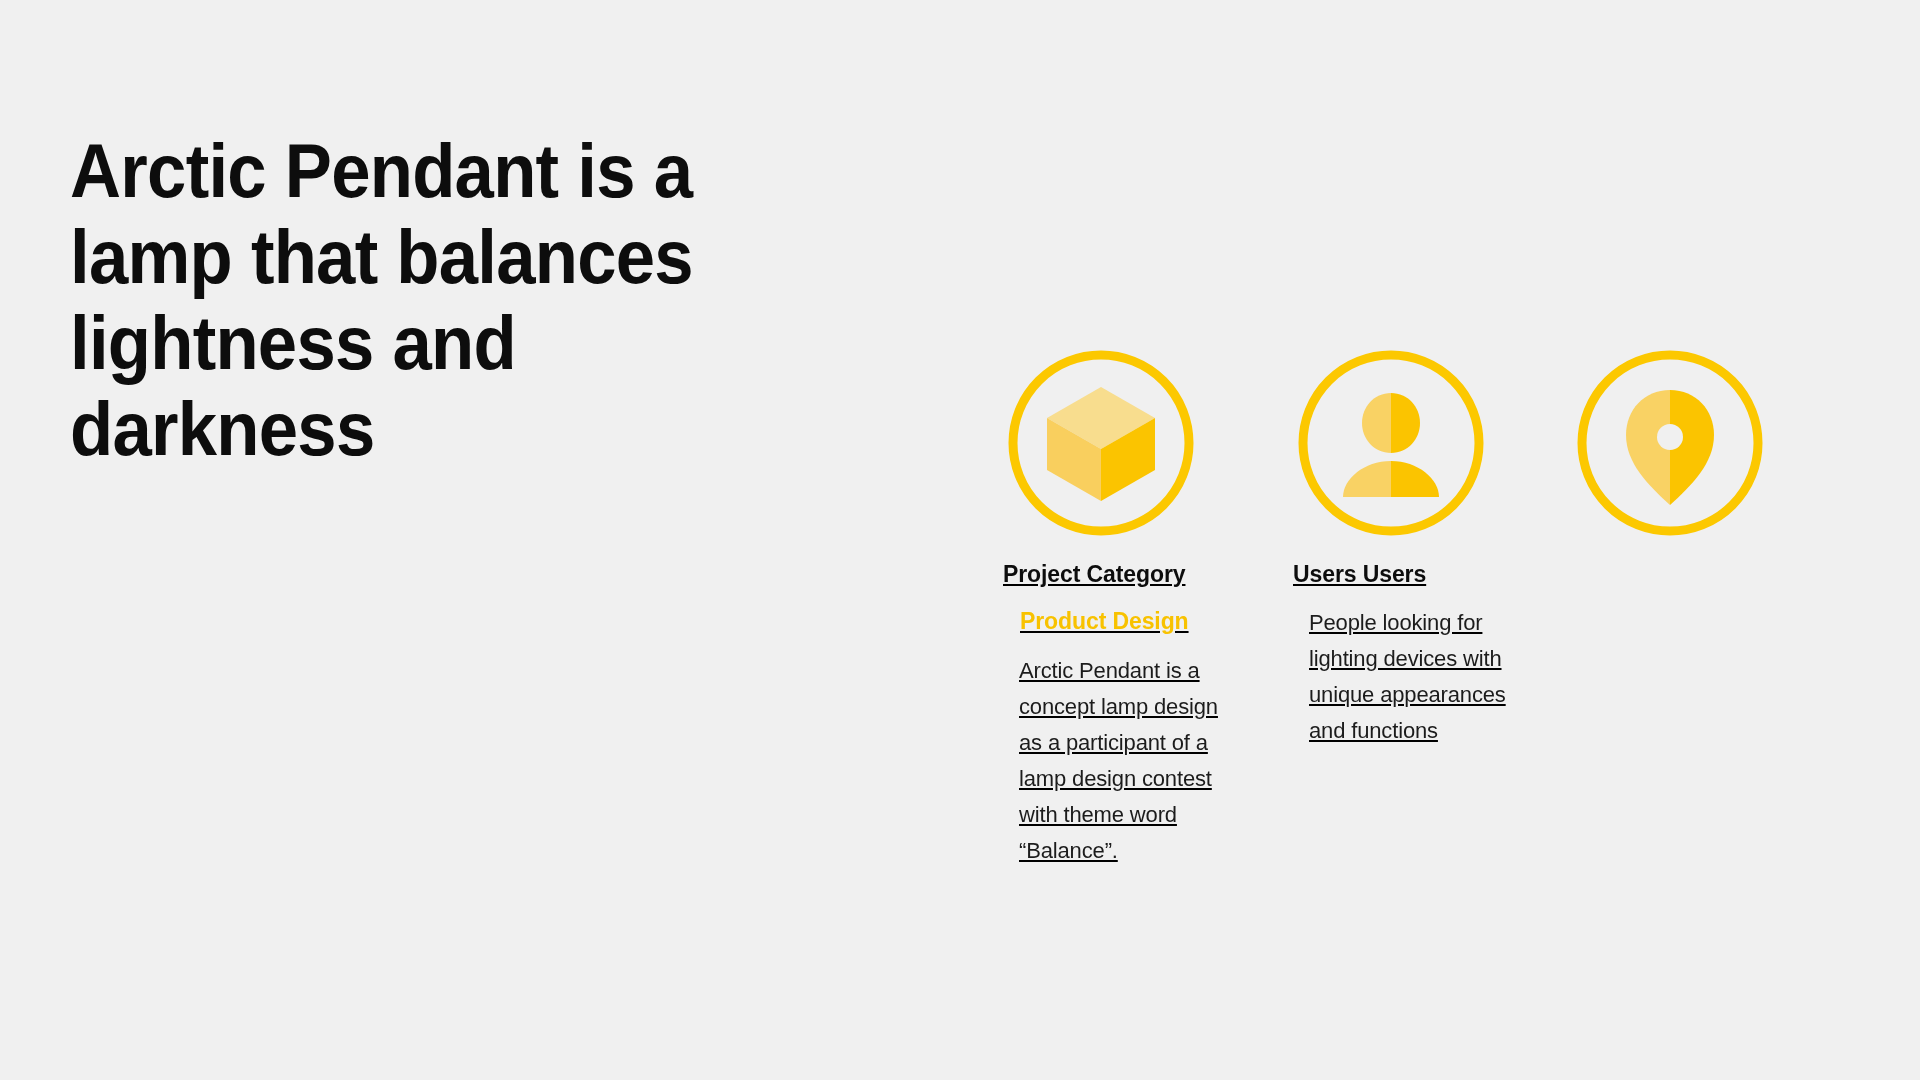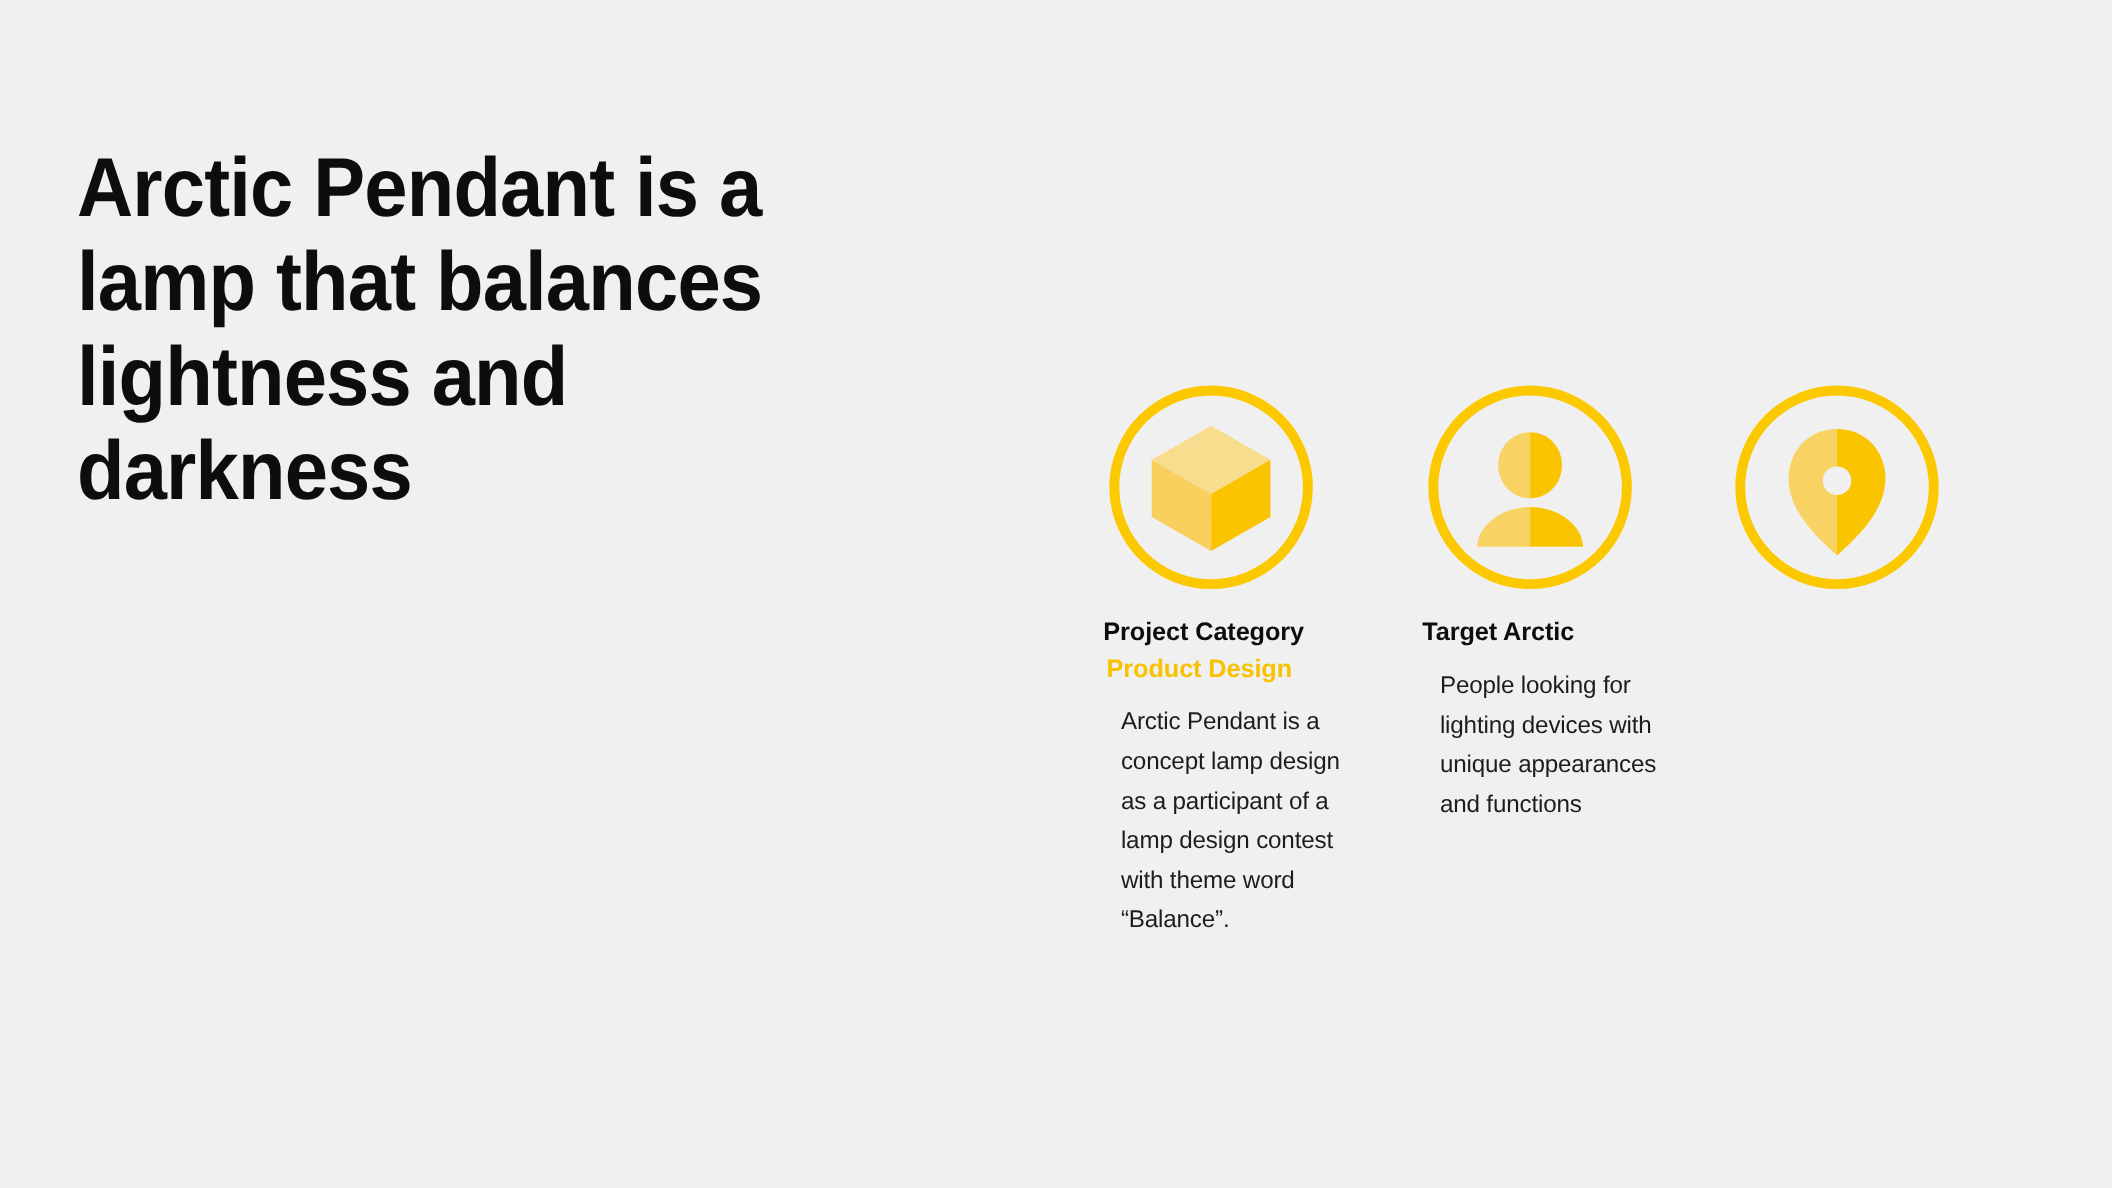--- a/index.html
+++ b/index.html
@@ -43,20 +43,21 @@
 
   
   .features {
     position: absolute;
     left: 1003px;
     top: 345px;
     width: 850px;
     display: flex;
     flex-direction: row;
     align-items: flex-start;
+    text-decoration: underline;
   }
 
   .feature-col {
     position: relative;
     box-sizing: border-box;
   }
   .feature-col.col-1 { width: 290px; padding-right: 55px; }
   .feature-col.col-2 { width: 279px; padding-right: 48px; }
   .feature-col.col-3 { width: 281px; padding-right: 40px; }
 
@@ -78,21 +79,21 @@
   .feature-title {
     margin: 0;
     font-family: "Liberation Sans Narrow", "Liberation Sans", "DejaVu Sans", sans-serif;
     font-size: 23px;
     line-height: 30px;
     font-weight: 700;
     color: #0d0d0d;
     letter-spacing: -0.1px;
   }
   .feature-subtitle {
-    margin: 3px;
+    margin: 17px;
     font-family: "Liberation Sans Narrow", "Liberation Sans", "DejaVu Sans", sans-serif;
     font-size: 23px;
     line-height: 30px;
     font-weight: 700;
     color: #f8c200;
     letter-spacing: -0.1px;
   }
   .feature-body {
     margin: 16px;
     font-family: "Liberation Sans", "DejaVu Sans", sans-serif;
@@ -137,21 +138,21 @@
           <circle cx="98" cy="98" r="88" fill="none" stroke="#fcc800" stroke-width="9"></circle>
 
           <path d="M98 48 C 81 48 69 62 69 78 C 69 94 81 108 98 108 Z" fill="#f9d264"></path>
           <path d="M98 48 C 115 48 127 62 127 78 C 127 94 115 108 98 108 Z" fill="#fbc400"></path>
 
           <path d="M98 116 C 71 116 50 134 50 152 L 98 152 Z" fill="#f9d264"></path>
           <path d="M98 116 C 125 116 146 134 146 152 L 98 152 Z" fill="#fbc400"></path>
         </svg>
       </div>
       <div class="feature-text">
-        <div class="feature-title">Target Arctic</div>
+        <div class="feature-title">Users Users</div>
         <p class="feature-body">People looking for lighting devices with unique appearances and functions</p>
       </div>
     </div>
 
     <div class="feature-col col-3">
       <div class="icon-wrap">
         <svg class="icon-circle" viewBox="0 0 196 196">
           <circle cx="98" cy="98" r="88" fill="none" stroke="#fcc800" stroke-width="9"></circle>
 
           <path d="M98 45 C 72 45 54 65 54 90 C 54 118 76 140 98 160 Z" fill="#f9d264"></path>

